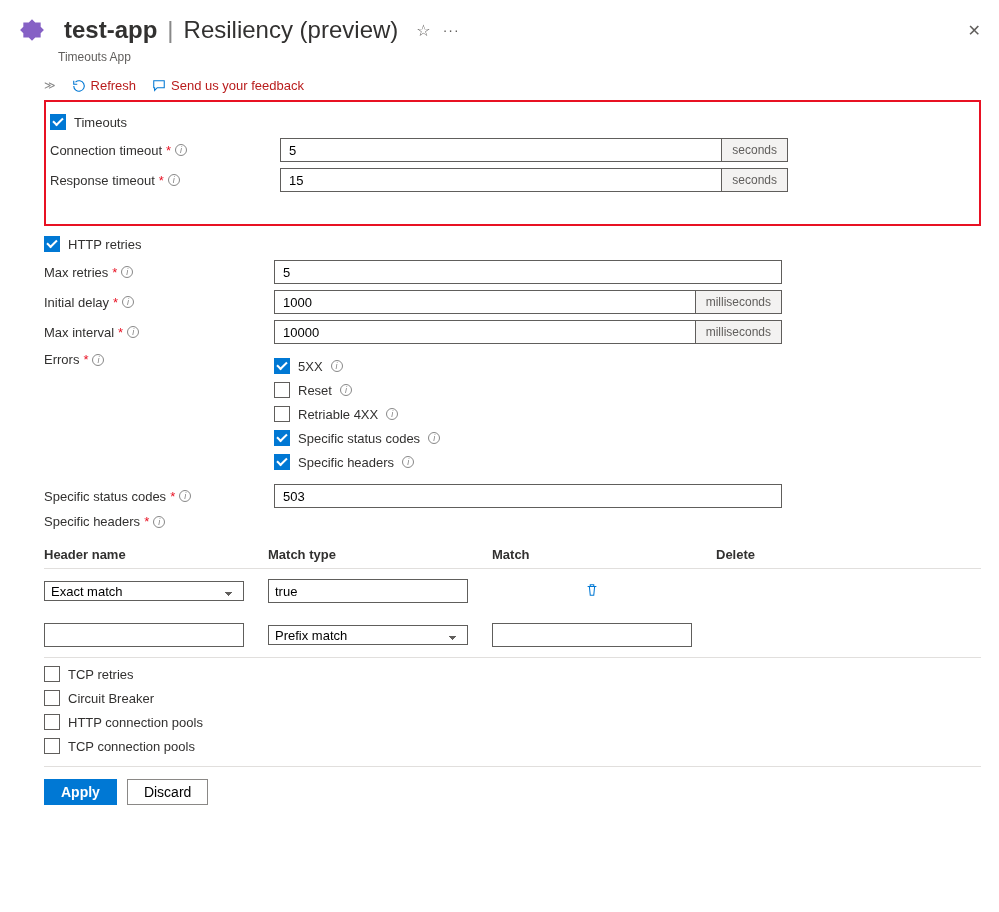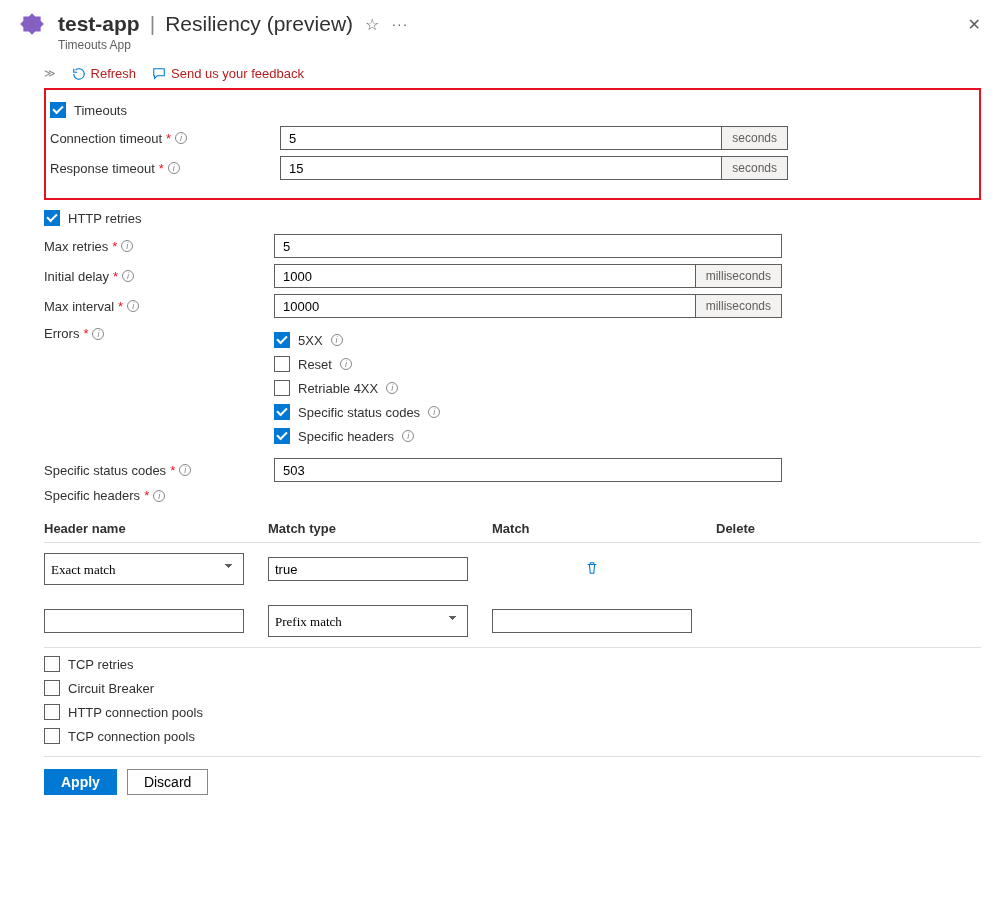--- a/index.html
+++ b/index.html
@@ -13,22 +13,22 @@
   }
   .header {
     display: flex;
     align-items: flex-start;
     padding: 10px 18px 4px 18px;
     gap: 12px;
     align-items: center;
   }
   .header .icon-box { width: 28px; height: 28px; display:flex; align-items:center; justify-content:center; }
   .header h1 {
-    margin: 0;
-    font-size: 21px;
+    margin: 6px;
+    font-size: 24px;
     font-weight: 400;
     display: flex;
     align-items: center;
     gap: 6px;
   }
   .header h1 .app-name { font-weight: 600; }
   .header h1 .bar { color: #888; margin: 0 4px; }
   .header-sub { font-size: 12px; color: #605e5c; margin-left: 58px; margin-top:-4px; padding-bottom:8px;}
   .header-right { margin-left: auto; display:flex; align-items:center; gap:10px; color:#605e5c;}
   .star { font-size:16px; color:#605e5c; cursor:pointer;}
@@ -39,21 +39,21 @@
     align-items: center;
     gap: 16px;
     padding: 6px 18px 6px 44px;
     font-size: 13px;
     border-bottom: 1px solid #fff;
   }
   .toolbar .expand { color:#888; font-size:11px;}
   .toolbar a { color: #b91c1c; display:flex; align-items:center; gap:5px; cursor:pointer;}
   .toolbar svg { width:14px; height:14px; }
   .content { padding: 0 18px 18px 44px; }
-  .red-box { border: 2px solid #e81123; padding: 8px 10px 12px 4px; margin-bottom:4px;}
+  .red-box { border: 2px solid #e81123; padding: 8px 10px 26px 4px; margin-bottom:4px;}
   .section-check { display:flex; align-items:center; gap:8px; margin: 4px 0 8px 0;}
   .checkbox {
     width: 16px; height: 16px; border:1px solid #605e5c; background:#fff;
     display:inline-flex; align-items:center; justify-content:center; cursor:pointer;
     flex-shrink:0;
   }
   .checkbox.checked { background:#0078d4; border-color:#0078d4; }
   .checkbox.checked::after{
     content:""; width:4px; height:8px; border:solid #fff; border-width:0 2px 2px 0;
     transform: rotate(45deg) translate(-1px,-1px);
@@ -81,22 +81,22 @@
   .headers-table .thead, .headers-table .trow {
     display:grid;
     grid-template-columns: 200px 200px 200px 80px;
     gap: 24px;
     align-items:center;
   }
   .headers-table .thead { font-weight:600; padding:6px 0; border-bottom:1px solid #e1dfdd;}
   .headers-table .trow { padding:10px 0; }
   .headers-table .trow.divider { border-bottom:1px solid #e1dfdd; }
   .select {
-    height:32px; border:1px solid #605e5c; width:100%; font-size:13px; padding:0 6px;
-    background:#fff; font-family:Liberation Serif, serif;
+    height:20px; border:1px solid #605e5c; width:100%; font-size:13px; padding:0 6px;
+    background:#fff; font-family:Liberation Sans, sans-serif;
     appearance:none; -webkit-appearance:none;
     background-image: linear-gradient(45deg, transparent 50%, #605e5c 50%), linear-gradient(135deg, #605e5c 50%, transparent 50%);
     background-position: calc(100% - 14px) 10px, calc(100% - 10px) 10px;
     background-size: 4px 4px, 4px 4px;
     background-repeat: no-repeat;
   }
   .small-input {
     height:24px; border:1px solid #605e5c; width:100%; font-size:13px; padding:0 6px; font-family:inherit;
   }
   .delete-btn { color:#0078d4; cursor:pointer; text-align:center; font-size:15px;}

